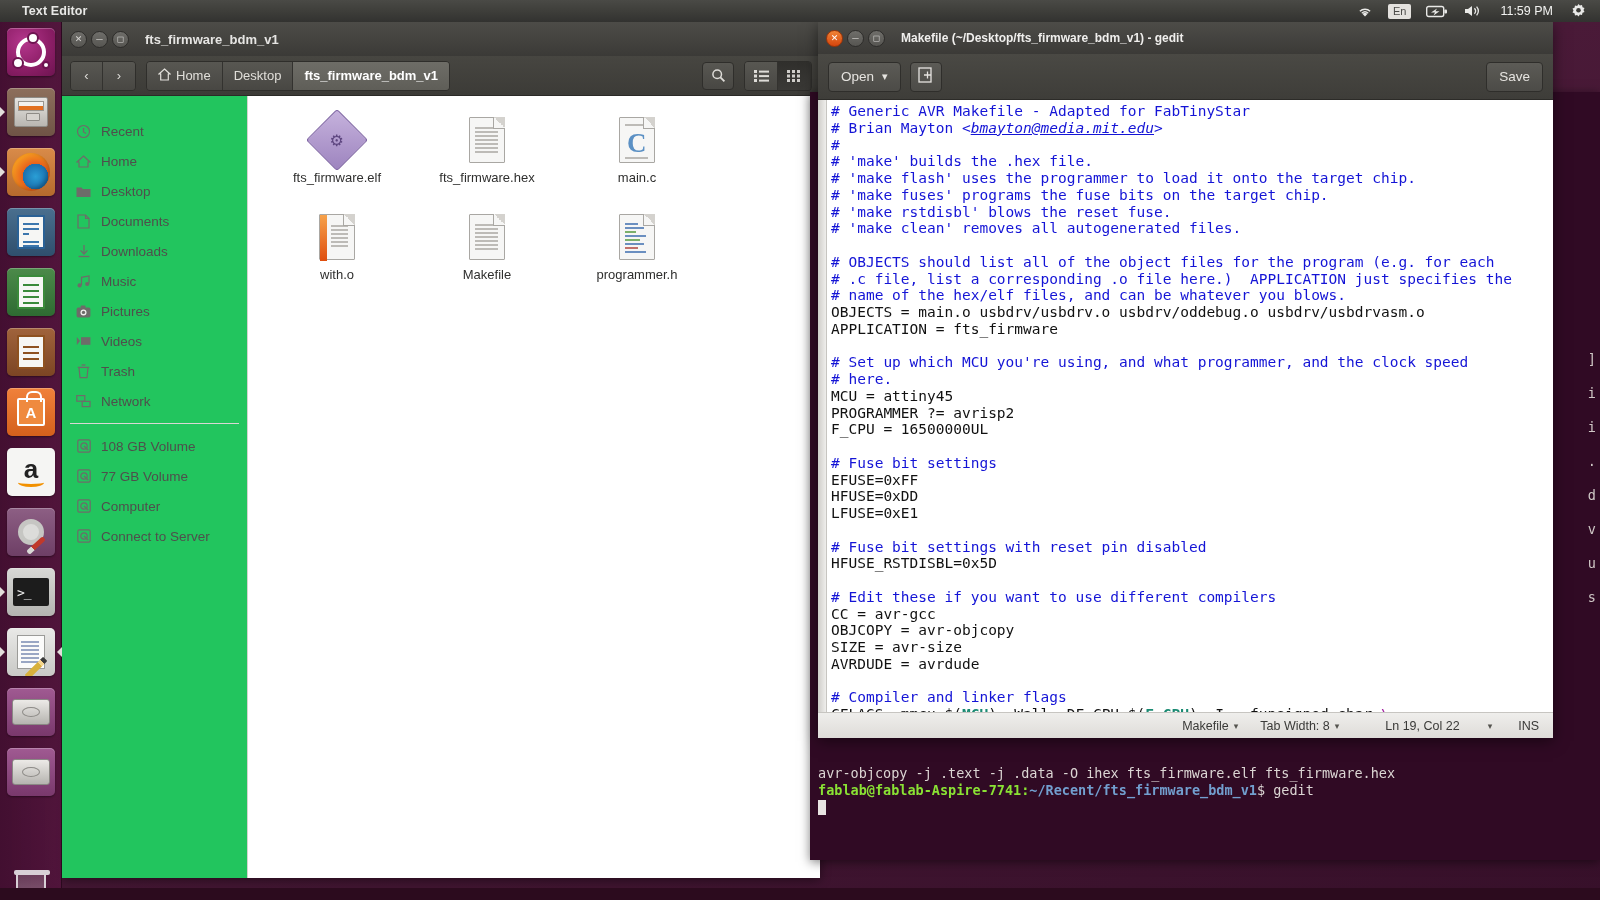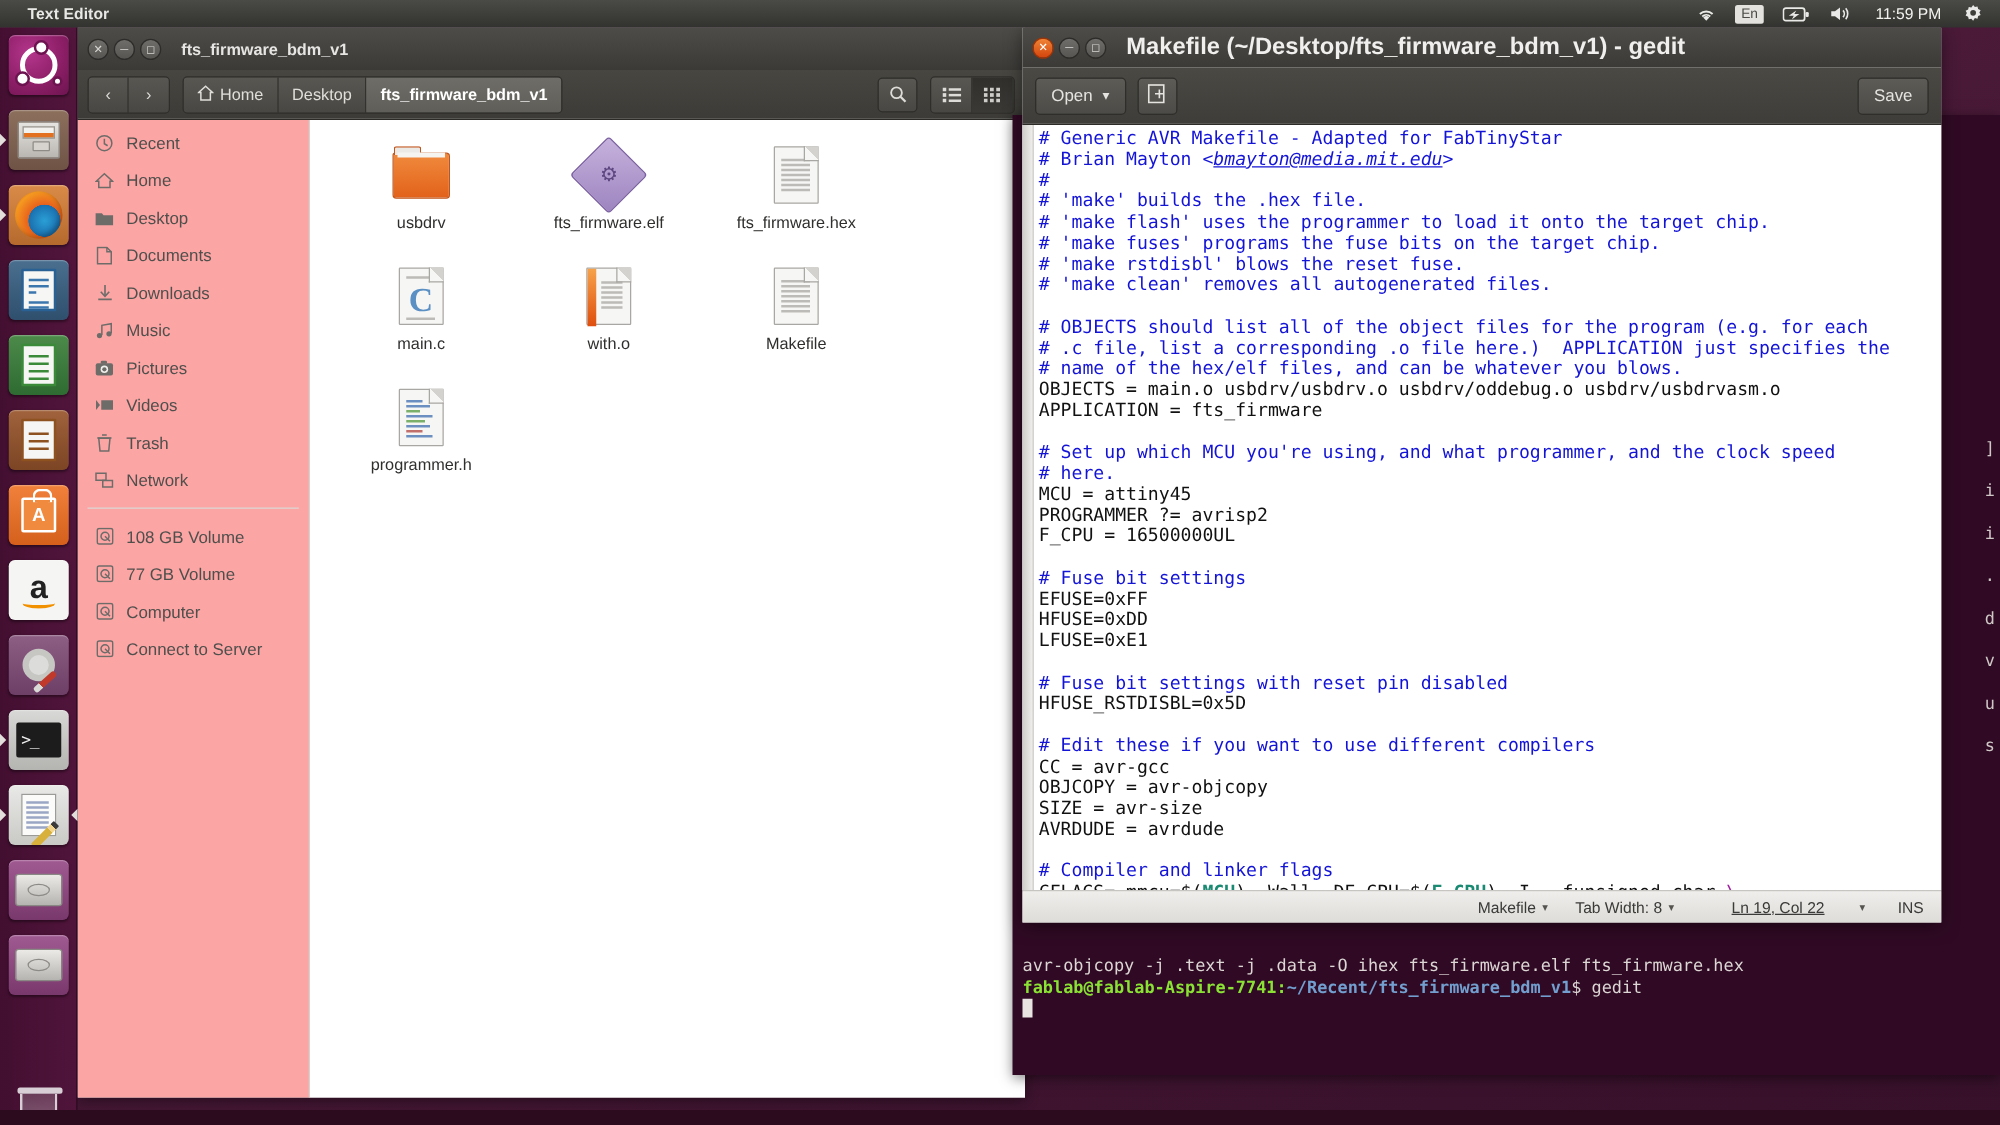--- a/index.html
+++ b/index.html
@@ -236,22 +236,22 @@
   }
   .viewtoggle { display: flex; border: 1px solid #2f2e2b; border-radius: 4px; overflow: hidden; }
   .viewtoggle > div {
     width: 33px; height: 28px; display: flex; align-items: center; justify-content: center;
     background: linear-gradient(to bottom,#585752,#484743); border-right: 1px solid #33322f;
   }
   .viewtoggle > div.on { background: linear-gradient(to bottom,#302f2c,#3a3936); }
 
   .naut-body { display: flex; height: calc(856px - 34px - 40px); }
   .naut-side {
-    width: 186px; background: #fca5a5; border-right: 1px solid #d5d3d0;
-    padding-top: 3px;
+    width: 186px; background: #22c55e; border-right: 1px solid #d5d3d0;
+    padding-top: 20px;
   }
   .side-item {
     height: 30px; display: flex; align-items: center; gap: 9px;
     padding-left: 13px; color: #4f4f4c; font-size: 13.5px;
   }
   .side-sep { height: 1px; background: #d9d7d4; margin: 7px 8px; }
   .side-ic { width: 17px; height: 17px; display: flex; align-items: center; justify-content: center; color: #6d6c69; }
 
   .naut-main { flex: 1; background: #ffffff; position: relative; padding: 14px 0 0 14px; }
   .files-grid { display: flex; flex-wrap: wrap; align-content: flex-start; }
@@ -323,21 +323,21 @@
   
   .gedit {
     position: absolute; left: 818px; top: 22px; width: 735px; height: 716px;
     z-index: 40; background: #f2f1ef;
     box-shadow: 0 3px 14px rgba(0,0,0,.5);
   }
   .gedit-titlebar {
     height: 32px; background: linear-gradient(to bottom,#4d4c48,#3b3a37);
     display: flex; align-items: center; padding-left: 8px;
   }
-  .gedit-title { color: #f0efed; font-size: 19px; font-weight: bold; margin-left: 12px; }
+  .gedit-title { color: #f0efed; font-size: 12px; font-weight: bold; margin-left: 12px; }
   .gedit-toolbar {
     height: 46px; background: linear-gradient(to bottom,#4a4944,#3e3d39);
     display: flex; align-items: center; padding: 0 10px; gap: 9px;
     border-bottom: 1px solid #2c2b28;
   }
   .g-btn {
     height: 30px; padding: 0 12px; display: flex; align-items: center; gap: 8px;
     background: linear-gradient(to bottom,#5c5b56,#4c4b47);
     border: 1px solid #2f2e2b; border-radius: 4px;
     color: #e6e4e0; font-size: 13.5px;
@@ -363,21 +363,21 @@
   .mail { font-style: italic; text-decoration: underline; color: #1414d6; }
 
   .gedit-status {
     height: 26px; background: linear-gradient(to bottom,#efeeec,#dedcd8);
     border-top: 1px solid #c7c5c1;
     display: flex; align-items: center; color: #3a3a38; font-size: 12.5px;
   }
   .st { display: flex; align-items: center; gap: 5px; }
   .st-lang { margin-left: auto; }
   .st-tab { margin-left: 22px; }
-  .st-pos { margin-left: 46px; text-decoration: underline; }
+  .st-pos { margin-left: 46px; }
   .st-caret { margin-left: 28px; }
   .st-ins { margin-left: 26px; margin-right: 14px; }
   .caret-dn { font-size: 9px; color: #55544f; }
 
   .sm { font-size: 11px; }
 </style>
 </head>
 <body>
 
 <div id="screen">
@@ -770,26 +770,20 @@
                 <path d="M7 7 L11 11" stroke="#6d6c69" stroke-width="1.2"></path>
               </svg>
             </span>
           <span>Connect to Server</span>
         </div>
       </div>
 
       <div class="naut-main">
         <div class="files-grid">
 
-          <div class="file-item">
-            <div class="file-icon">
-                <div class="fi-folder"></div>
-              </div>
-            <div class="file-label">usbdrv</div>
-          </div>
 
           <div class="file-item">
             <div class="file-icon">
                 <div class="fi-elf">
                   <span>⚙</span>
                 </div>
               </div>
             <div class="file-label">fts_firmware.elf</div>
           </div>
 

